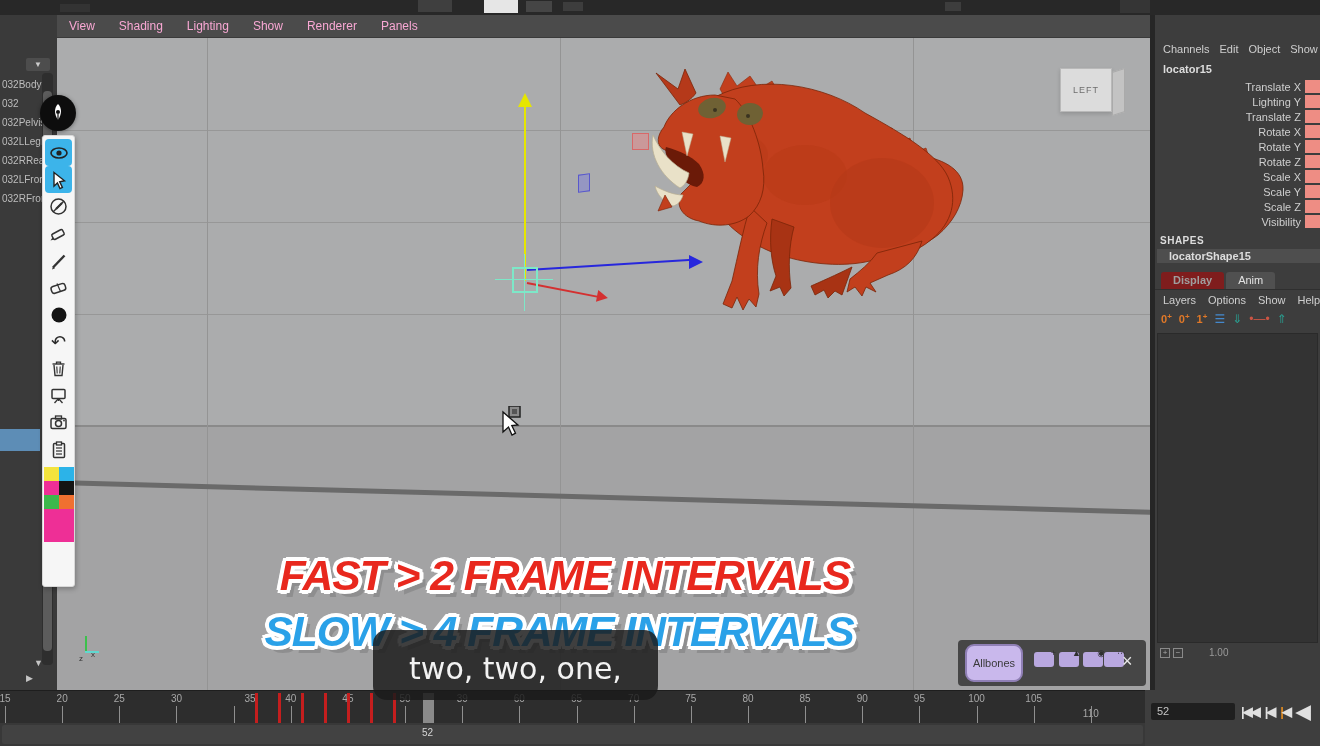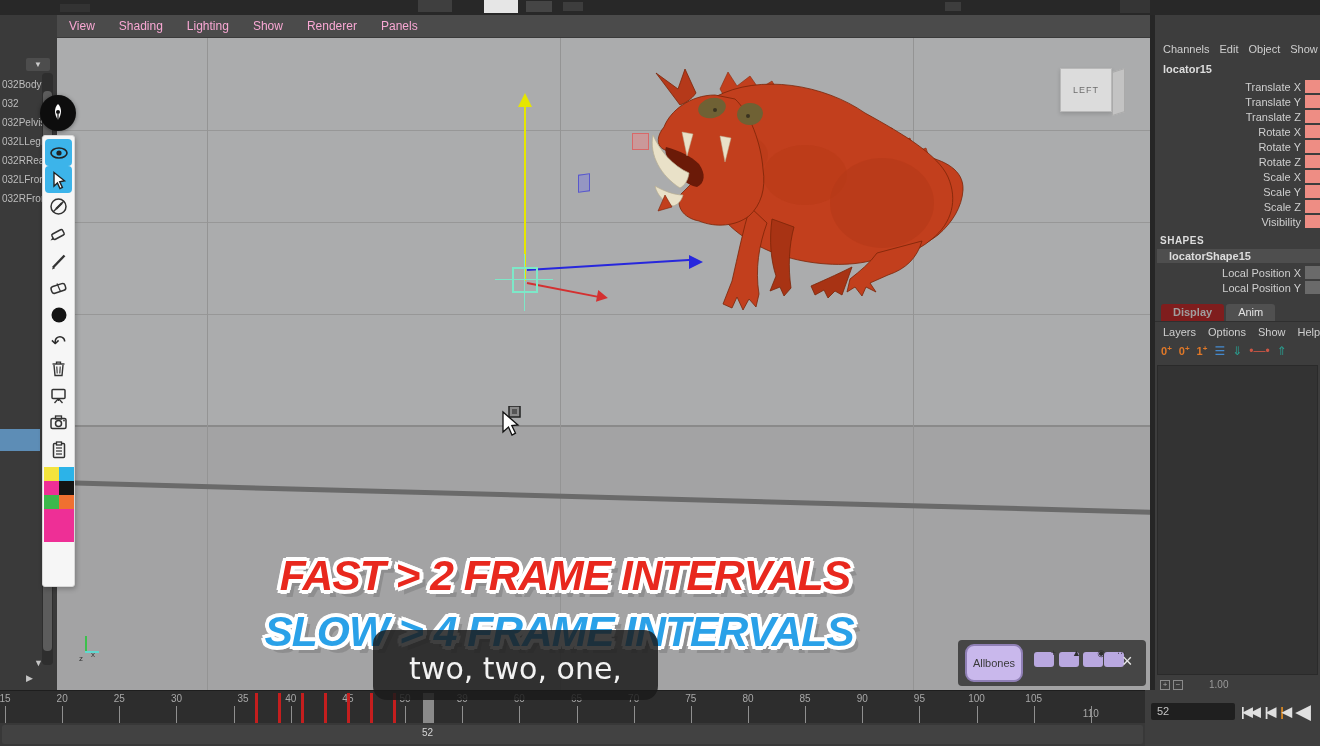--- a/index.html
+++ b/index.html
@@ -392,21 +392,21 @@
         <span class="menu-item">Object</span>
         <span class="menu-item">Show</span>
       </div>
     <div id="object-name">locator15</div>
     <div id="channel-rows">
         <div class="chan-row">
           <span class="chan-label">Translate X</span>
           <span class="chan-val" style="background: rgb(238, 141, 132);"></span>
         </div>
         <div class="chan-row">
-          <span class="chan-label">Translate Y</span>
+          <span class="chan-label">Lighting Y</span>
           <span class="chan-val" style="background: rgb(238, 141, 132);"></span>
         </div>
         <div class="chan-row">
           <span class="chan-label">Translate Z</span>
           <span class="chan-val" style="background: rgb(238, 141, 132);"></span>
         </div>
         <div class="chan-row">
           <span class="chan-label">Rotate X</span>
           <span class="chan-val" style="background: rgb(238, 141, 132);"></span>
         </div>
@@ -431,30 +431,20 @@
           <span class="chan-val" style="background: rgb(238, 141, 132);"></span>
         </div>
         <div class="chan-row">
           <span class="chan-label">Visibility</span>
           <span class="chan-val" style="background: rgb(238, 141, 132);"></span>
         </div>
       </div>
     <div id="shapes-header">SHAPES</div>
     <div id="shape-name-row">
         <span id="shape-name">locatorShape15</span>
-      </div>
-    <div id="shape-rows">
-        <div class="chan-row">
-          <span class="chan-label">Local Position X</span>
-          <span class="chan-val" style="background: rgb(106, 106, 106);"></span>
-        </div>
-        <div class="chan-row">
-          <span class="chan-label">Local Position Y</span>
-          <span class="chan-val" style="background: rgb(106, 106, 106);"></span>
-        </div>
       </div>
     <div id="tabs-row">
       <div class="tab inactive">Display</div>
       <div class="tab active">Anim</div>
     </div>
     <div id="anim-menu">
         <span class="menu-item">Layers</span>
         <span class="menu-item">Options</span>
         <span class="menu-item">Show</span>
         <span class="menu-item">Help</span>
@@ -478,21 +468,21 @@
 
   <div id="timeline">
       <div class="tl-label" style="left: 5px;">15</div>
       <div class="tl-tick" style="left: 5px;"></div>
       <div class="tl-label" style="left: 62.15px;">20</div>
       <div class="tl-tick" style="left: 62.15px;"></div>
       <div class="tl-label" style="left: 119.3px;">25</div>
       <div class="tl-tick" style="left: 119.3px;"></div>
       <div class="tl-label" style="left: 176.45px;">30</div>
       <div class="tl-tick" style="left: 176.45px;"></div>
-      <div class="tl-label" style="left: 243px;">35</div>
+      <div class="tl-label" style="left: 250px;">35</div>
       <div class="tl-tick" style="left: 233.6px;"></div>
       <div class="tl-label" style="left: 290.75px;">40</div>
       <div class="tl-tick" style="left: 290.75px;"></div>
       <div class="tl-label" style="left: 347.9px;">45</div>
       <div class="tl-tick" style="left: 347.9px;"></div>
       <div class="tl-label" style="left: 405.05px;">50</div>
       <div class="tl-tick" style="left: 405.05px;"></div>
       <div class="tl-label" style="left: 462.2px;">39</div>
       <div class="tl-tick" style="left: 462.2px;"></div>
       <div class="tl-label" style="left: 519.35px;">60</div>

